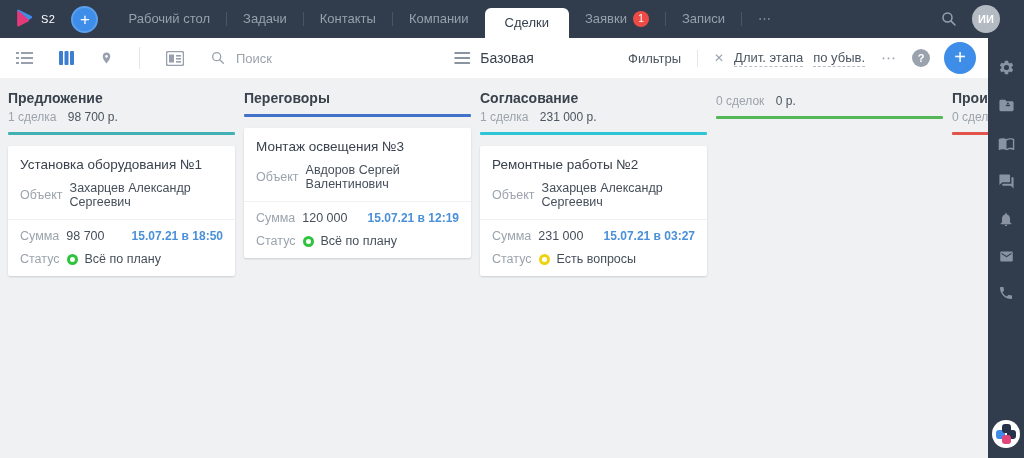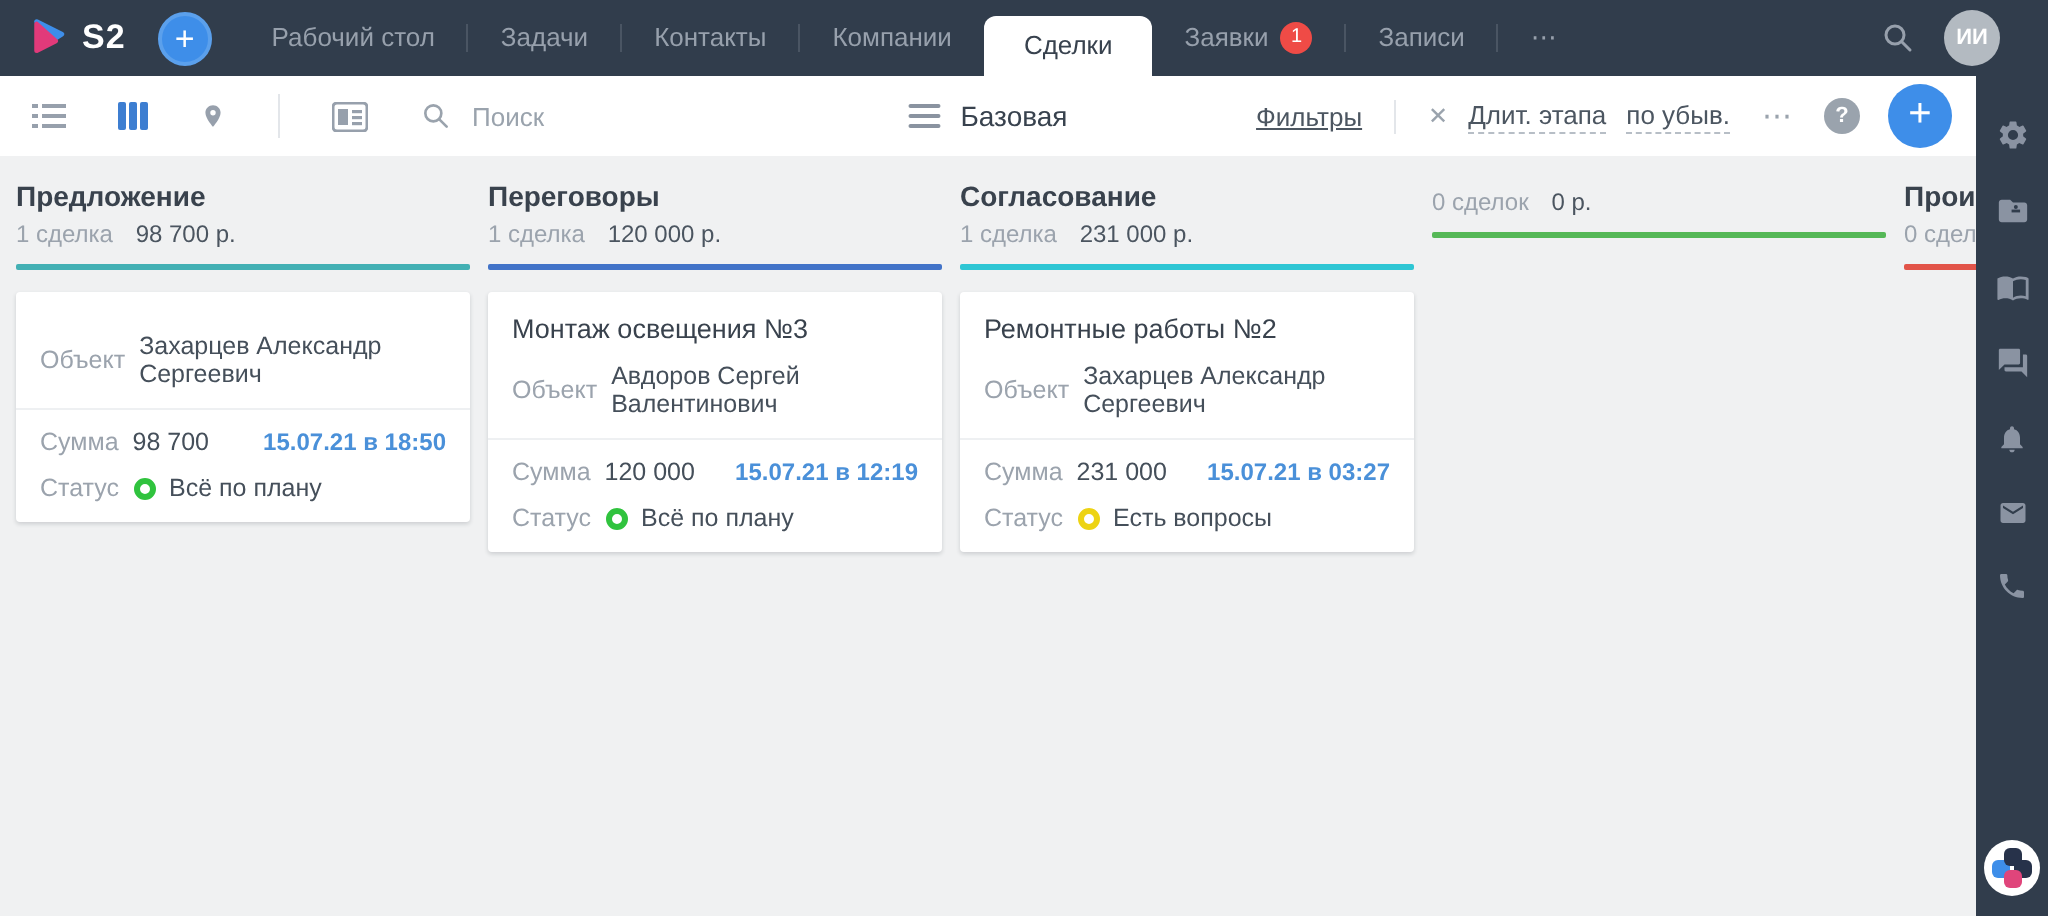--- a/index.html
+++ b/index.html
@@ -1,21 +1,21 @@
 <!DOCTYPE html>
 <html><head>
 <meta charset="utf-8">
 <style>
   * { margin:0; padding:0; box-sizing:border-box; }
   html,body { width:1024px; height:458px; overflow:hidden; font-family:"Liberation Sans", sans-serif; background:#f0f1f2; }
 
   
   .topbar { position:absolute; top:0; left:0; width:1024px; height:38px; background:#313d4c; display:flex; align-items:center; z-index:20; }
   .logo-wrap { display:flex; align-items:center; margin-left:14px; }
-  .logo-text { color:#fff; font-weight:bold; font-size:17px; margin-left:7px; letter-spacing:.5px; }
+  .logo-text { color:#fff; font-weight:normal; font-size:11px; margin-left:7px; letter-spacing:.5px; }
   .topbar-plus { width:27px; height:27px; border-radius:50%; background:#3e8ee9; border:2px solid #5ba0ec; color:#fff; font-size:17px; line-height:23px; text-align:center; margin-left:16px; cursor:pointer; }
   .nav { display:flex; align-items:center; height:38px; margin-left:14px; }
   .nav-item { color:#97a0ac; font-size:13px; padding:0 16px; height:38px; line-height:38px; cursor:pointer; white-space:nowrap; }
   .nav-sep { width:1px; height:14px; background:#4a5563; }
   .nav-tab-active { background:#fff; color:#38424e; border-radius:6px 6px 0 0; height:30px; line-height:30px; margin-top:8px; padding:0 20px; font-size:13px; cursor:pointer; }
   .nav-badge-item { display:flex; align-items:center; gap:6px; }
   .badge { background:#ef4b46; color:#fff; border-radius:50%; width:16px; height:16px; font-size:10px; line-height:16px; text-align:center; display:inline-block; }
   .topbar-right { margin-left:auto; display:flex; align-items:center; gap:14px; margin-right:24px; }
   .search-glyph { width:18px; height:18px; cursor:pointer; }
   .avatar { width:28px; height:28px; border-radius:50%; background:#b3bac1; color:#fff; font-size:11px; font-weight:bold; text-align:center; line-height:28px; cursor:pointer; }
@@ -25,21 +25,21 @@
   .tb-icon { margin-left:16px; cursor:pointer; display:flex; align-items:center; }
   .tb-sep { width:1px; height:22px; background:#e3e6ea; margin-left:16px; }
   .tb-search { display:flex; align-items:center; margin-left:16px; }
   .tb-search input { border:none; outline:none; font-size:13px; color:#4c5661; margin-left:10px; width:220px; font-family:"Liberation Sans", sans-serif; }
   .tb-search input::placeholder { color:#9aa3ad; }
   .view-switcher { position:absolute; left:50%; transform:translateX(-50%); display:flex; align-items:center; gap:10px; cursor:pointer; }
   .burger { display:flex; flex-direction:column; gap:3px; }
   .burger span { width:16px; height:2px; background:#8a93a0; border-radius:1px; }
   .view-name { font-size:14px; color:#38424e; }
   .tb-right { margin-left:auto; display:flex; align-items:center; margin-right:12px; }
-  .tb-label { font-size:13px; color:#4c5661; cursor:pointer;text-decoration:underline; }
+  .tb-label { font-size:13px; color:#4c5661; cursor:pointer; }
   .sort-group { display:flex; align-items:center; gap:10px; margin-left:16px; padding-left:16px; border-left:1px solid #e3e6ea; }
   .x-icon { color:#9aa3ad; font-size:12px; cursor:pointer; }
   .sort-link { font-size:13px; color:#4c5661; border-bottom:1px dashed #b7bec6; padding-bottom:1px; cursor:pointer; }
   .more-dots { color:#9aa3ad; font-size:15px; letter-spacing:2px; margin-left:16px; cursor:pointer; }
   .help-btn { width:18px; height:18px; border-radius:50%; background:#9aa3ad; color:#fff; font-size:11px; font-weight:bold; text-align:center; line-height:18px; margin-left:14px; cursor:pointer; }
   .add-btn { width:32px; height:32px; border-radius:50%; background:#3e8ee9; color:#fff; font-size:20px; line-height:30px; text-align:center; margin-left:14px; cursor:pointer; }
 
   
   .board { position:absolute; top:78px; left:0; width:1024px; height:380px; padding:12px 0 0 8px; display:flex; gap:9px; overflow:hidden; }
   .col { width:227px; flex:0 0 227px; }
@@ -167,44 +167,41 @@
 <div class="board">
 
   <div class="col">
     <div class="col-title">Предложение</div>
     <div class="col-stats">
       <span class="col-count">1 сделка</span>
       <span class="col-amount">98 700 р.</span>
     </div>
     <div class="col-line" style="background: rgb(67, 176, 180);"></div>
     <div class="card">
+      <div class="card-title">Установка оборудования №1</div>
       <div class="card-row">
         <span class="lbl">Объект</span>
         <span class="val">Захарцев Александр Сергеевич</span>
       </div>
       <div class="card-divider"></div>
       <div class="card-row">
         <span class="lbl">Сумма</span>
         <span class="val">98 700</span>
         <span class="card-date">15.07.21 в 18:50</span>
       </div>
       <div class="card-row">
         <span class="lbl">Статус</span>
         <span class="status-dot" style="border-color: rgb(48, 195, 62);"></span>
         <span class="val">Всё по плану</span>
       </div>
     </div>
   </div>
 
   <div class="col">
     <div class="col-title">Переговоры</div>
-    <div class="col-stats">
-      <span class="col-count">1 сделка</span>
-      <span class="col-amount">120 000 р.</span>
-    </div>
     <div class="col-line" style="background: rgb(66, 115, 200);"></div>
     <div class="card">
       <div class="card-title">Монтаж освещения №3</div>
       <div class="card-row">
         <span class="lbl">Объект</span>
         <span class="val">Авдоров Сергей Валентинович</span>
       </div>
       <div class="card-divider"></div>
       <div class="card-row">
         <span class="lbl">Сумма</span>

